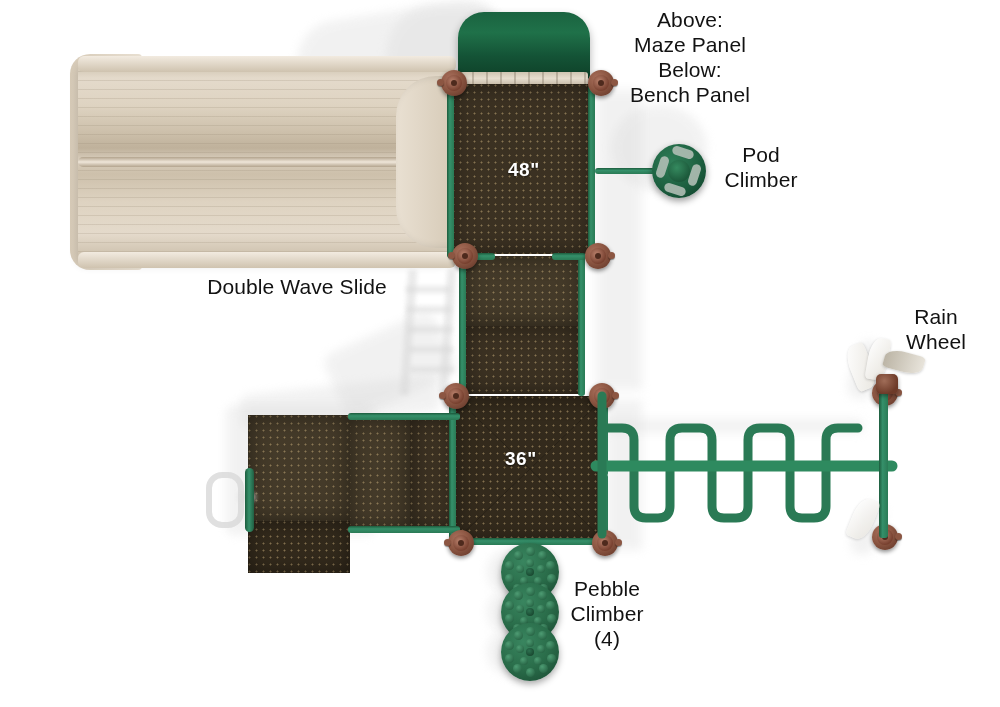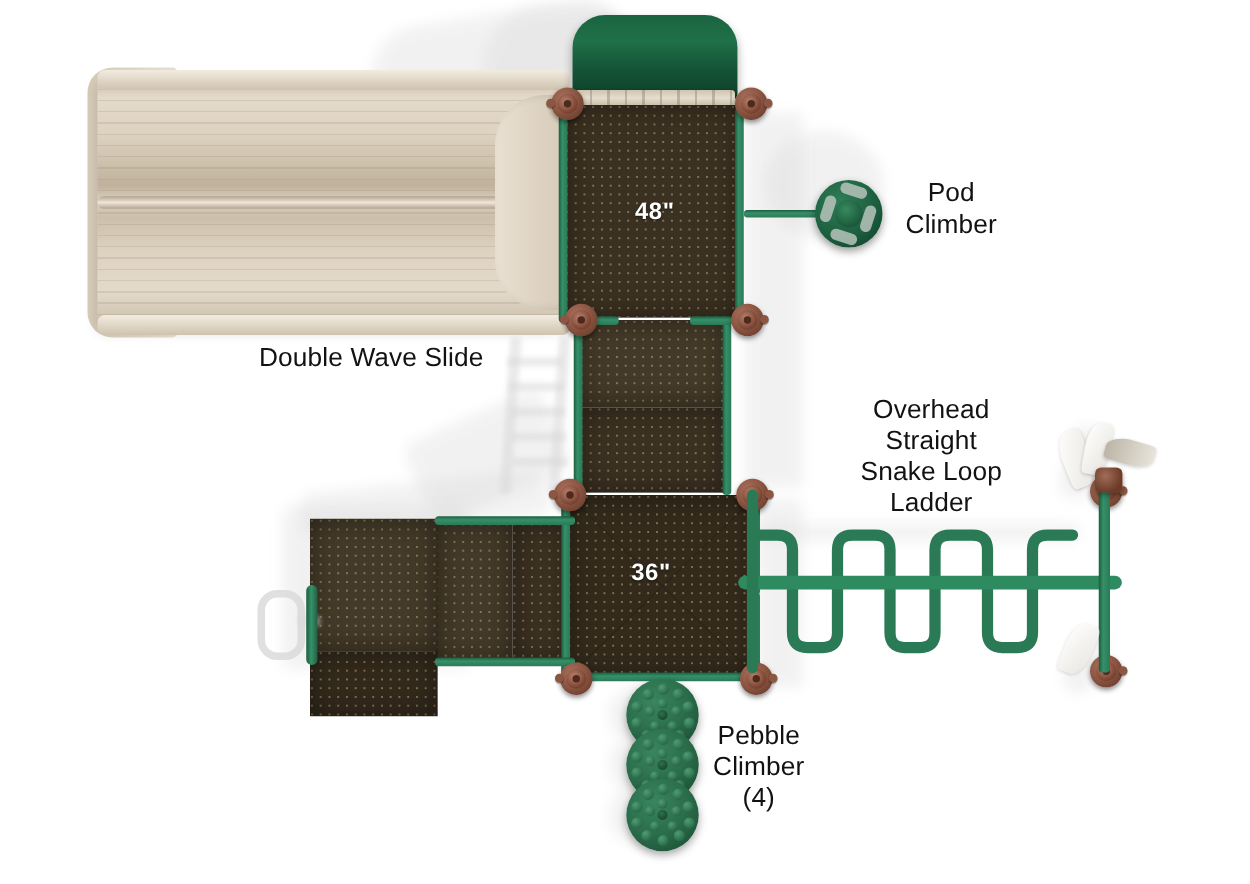--- a/index.html
+++ b/index.html
@@ -441,24 +441,26 @@
     <span class="bump" style="left:36px;top:22px;width:8px;height:8px;"></span>
     <span class="bump" style="left:33px;top:34px;width:8px;height:8px;"></span>
     <span class="bump" style="left:19px;top:34px;width:8px;height:8px;"></span>
     <span class="bump" style="left:15px;top:22px;width:8px;height:8px;"></span>
     <span class="core" style="left:25px;top:25px;width:8px;height:8px;"></span>
   </div>
 
   <div class="dim-text" style="left:508px;top:159px;">48"</div>
   <div class="dim-text" style="left:505px;top:448px;">36"</div>
 
+  <div class="label" style="left:604px;top:7px;width:172px;">Above:
+Maze Panel
+Below:
+Bench Panel</div>
   <div class="label" style="left:708px;top:142px;width:106px;">Pod
 Climber</div>
   <div class="label" style="left:205px;top:274px;width:184px;">Double Wave Slide</div>
-  <div class="label" style="left:680px;top:315px;width:130px;">Overhead
-Straight
-Snake Loop
-Ladder</div>
+  <div class="label" style="left:890px;top:304px;width:92px;">Rain
+Wheel</div>
   <div class="label" style="left:552px;top:576px;width:110px;">Pebble
 Climber
 (4)</div>
 
 </div>
 
 </body></html>

